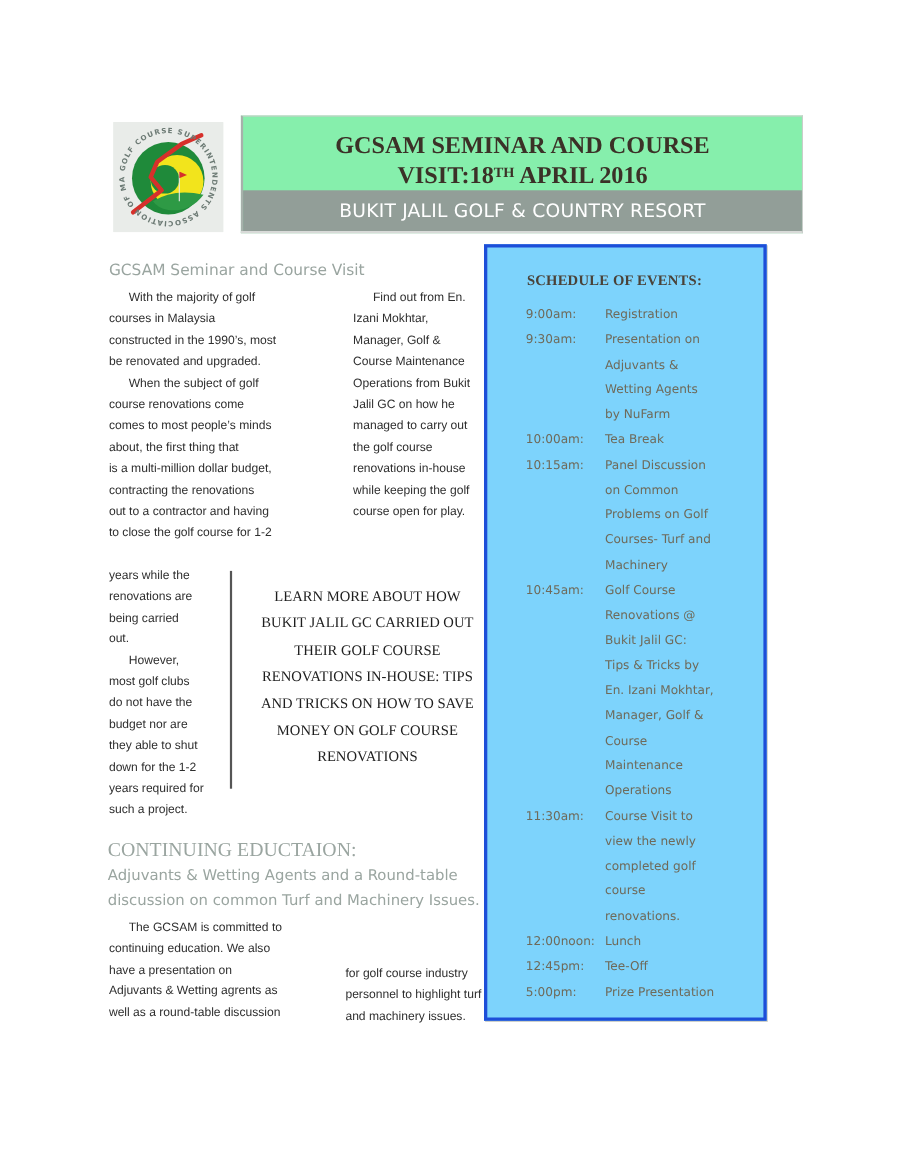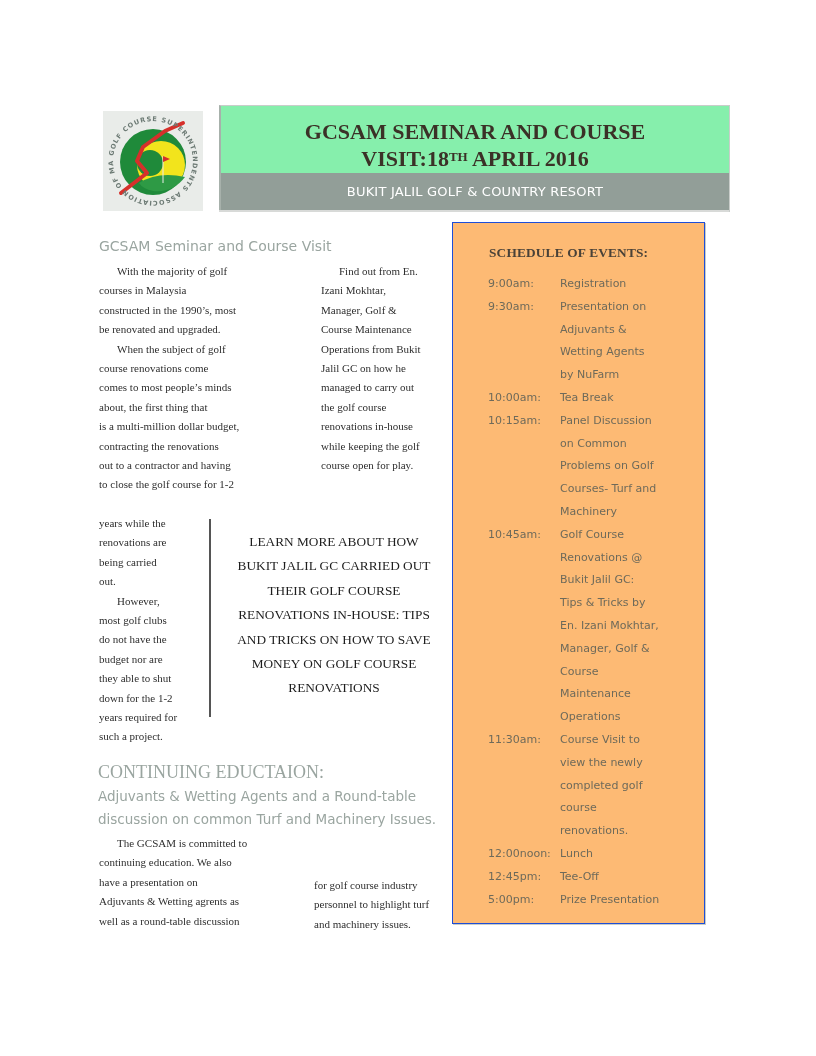--- a/index.html
+++ b/index.html
@@ -12,50 +12,50 @@
 
   
   #title-box { left: 219px; top: 105px; width: 508px; height: 105px;
                border: 1px solid #c9cdca; border-left: 2px solid #a7b1ab; background: #86efac; }
   #title-text { position: absolute; left: 0; right: 0; top: 12px; text-align: center;
                 font-family: "Liberation Serif", serif; font-weight: bold; font-size: 22px;
                 line-height: 27px; color: #3b3127; }
   #title-text sup { font-size: 13px; vertical-align: top; position: relative; top: -2px; }
   #title-band { position: absolute; left: 0; right: 0; bottom: 0; height: 38px;
                 background: #929e98; color: #ffffff; text-align: center;
-                font-family: "DejaVu Sans", sans-serif; font-size: 13px; line-height: 38px;
+                font-family: "DejaVu Sans", sans-serif; font-size: 17px; line-height: 38px;
                 letter-spacing: 0.2px; }
   #title-shadow { left: 219px; top: 210px; width: 510px; height: 2px; background: #d8dad8; }
 
   
   .sec-head { font-family: "DejaVu Sans", sans-serif; color: #9aa5a0; font-size: 13.5px; font-weight: normal; }
   #sec1-head { left: 99px; top: 238px; font-size: 14px; }
   #sec2-head { left: 98px; top: 762px; font-family: "Liberation Serif", serif; font-size: 18px; color: #9aa5a0; }
   #sec2-sub  { left: 98px; top: 785px; width: 370px; font-size: 13.5px; line-height: 23px; }
 
   
-  .body { font-family: Liberation Serif, serif; font-size: 11px; line-height: 19.4px; color: #2e2e2e; }
+  .body { font-family: Liberation Sans, sans-serif; font-size: 11px; line-height: 19.4px; color: #2e2e2e; }
   .ind { text-indent: 18px; }
   .line { white-space: nowrap; display: block; }
 
   #col1 { left: 99px; top: 262px; width: 200px; }
   #col2 { left: 321px; top: 262px; width: 140px; }
   #col1b { left: 99px; top: 514px; width: 112px; }
   #col3 { left: 99px; top: 834px; width: 190px; }
   #col4 { left: 314px; top: 876px; width: 160px; }
 
   
   #pq-left { left: 209px; top: 519px; width: 2px; height: 198px; background: #555; }
   #pq-right { left: 457px; top: 519px; width: 2px; height: 198px; background: #555; }
   #pq-text { left: 213px; top: 530px; width: 242px; text-align: center;
              font-family: "Liberation Serif", serif; font-size: 13.3px; line-height: 24.4px; color: #1e1e1e; }
 
   
-  #sched { left: 452px; top: 222px; width: 251px; height: 700px; background: #fdba74;
-           border: 1px solid #1d4ed8; box-shadow: 1px 1px 0 #c9ccc6; }
+  #sched { left: 440px; top: 222px; width: 251px; height: 700px; background: #7dd3fc;
+           border: 3px solid #1d4ed8; box-shadow: 1px 1px 0 #c9ccc6; }
   #sched-title { position: absolute; left: 36px; top: 22px; font-family: "Liberation Serif", serif;
                  font-weight: bold; font-size: 13.3px; color: #4a4238; letter-spacing: 0.2px; }
   #sched-list { position: absolute; left: 35px; top: 50px; width: 210px;
                 font-family: "DejaVu Sans", sans-serif; font-size: 11px; line-height: 22.8px; color: #6e6a5a; }
   .ev { display: flex; }
   .ev-time { width: 72px; flex: 0 0 72px; white-space: nowrap; }
   .ev-desc { width: 130px; }
   .ev-desc span { display: block; white-space: nowrap; }
 </style>
 </head>

